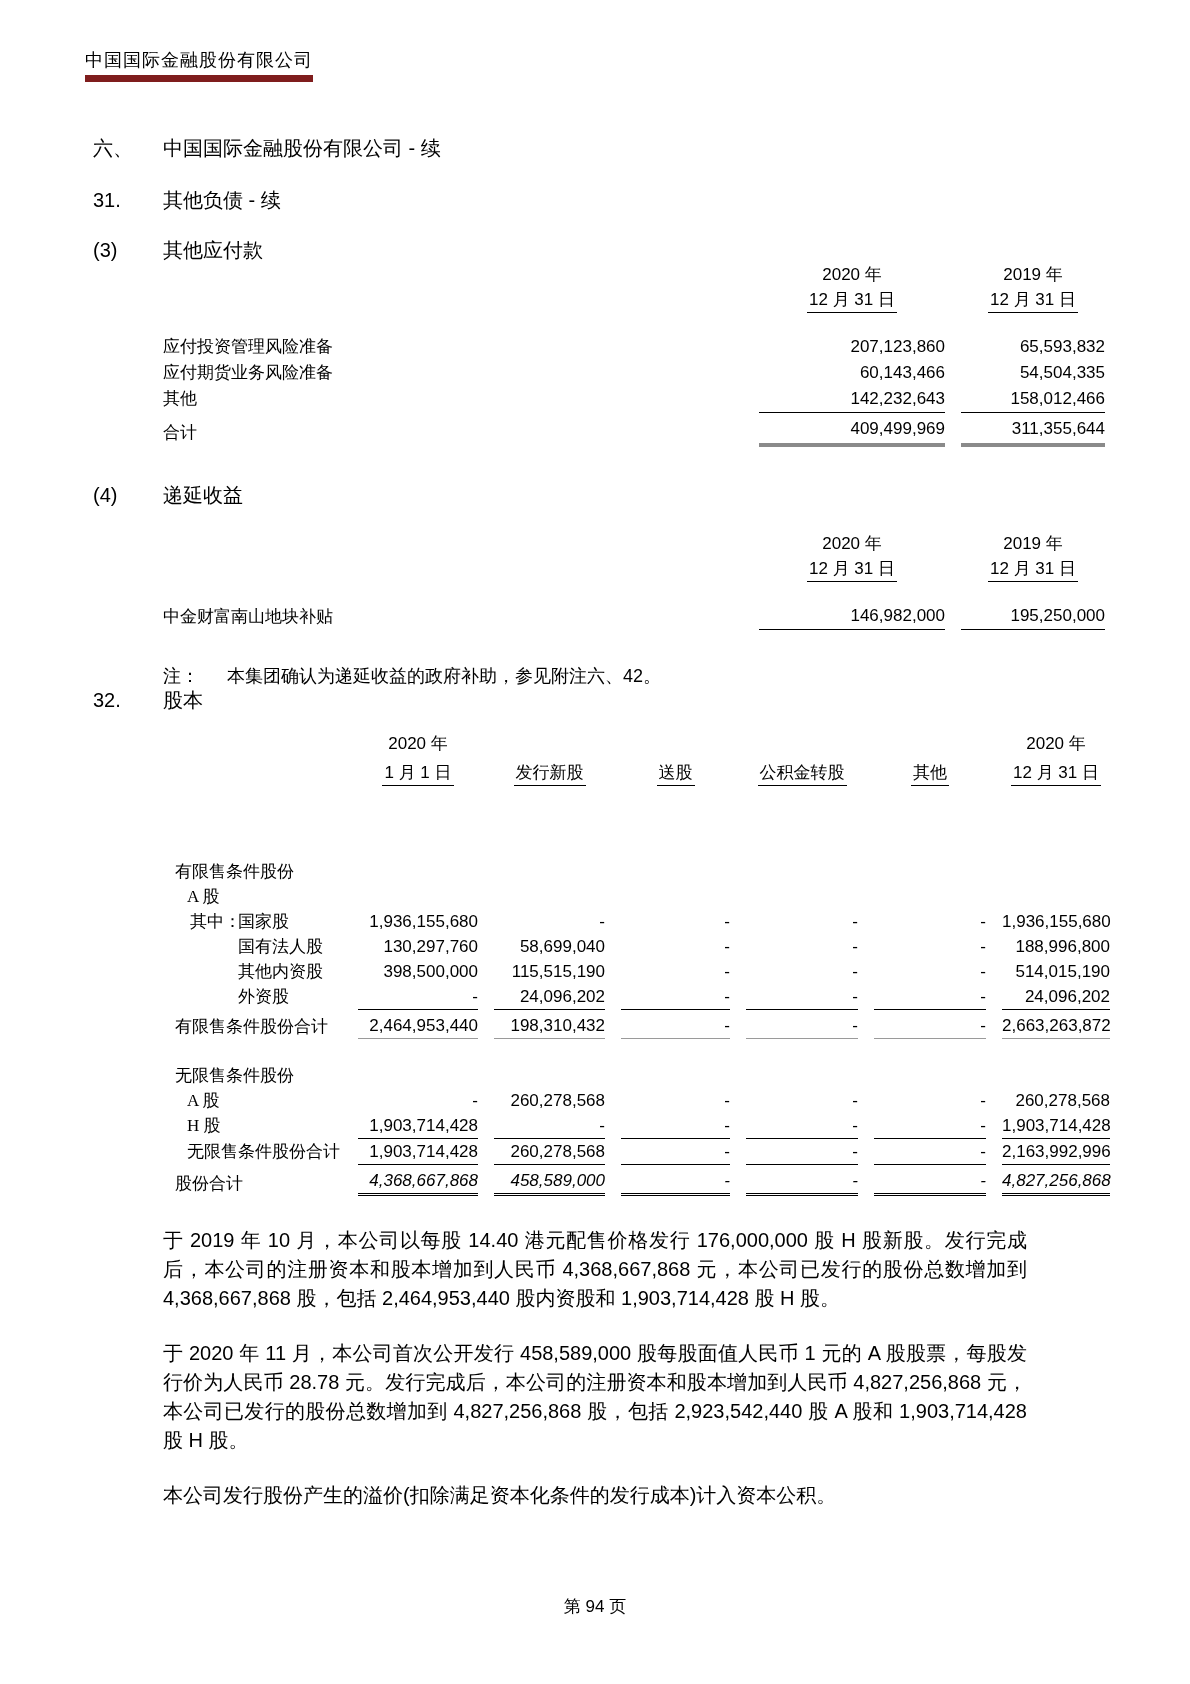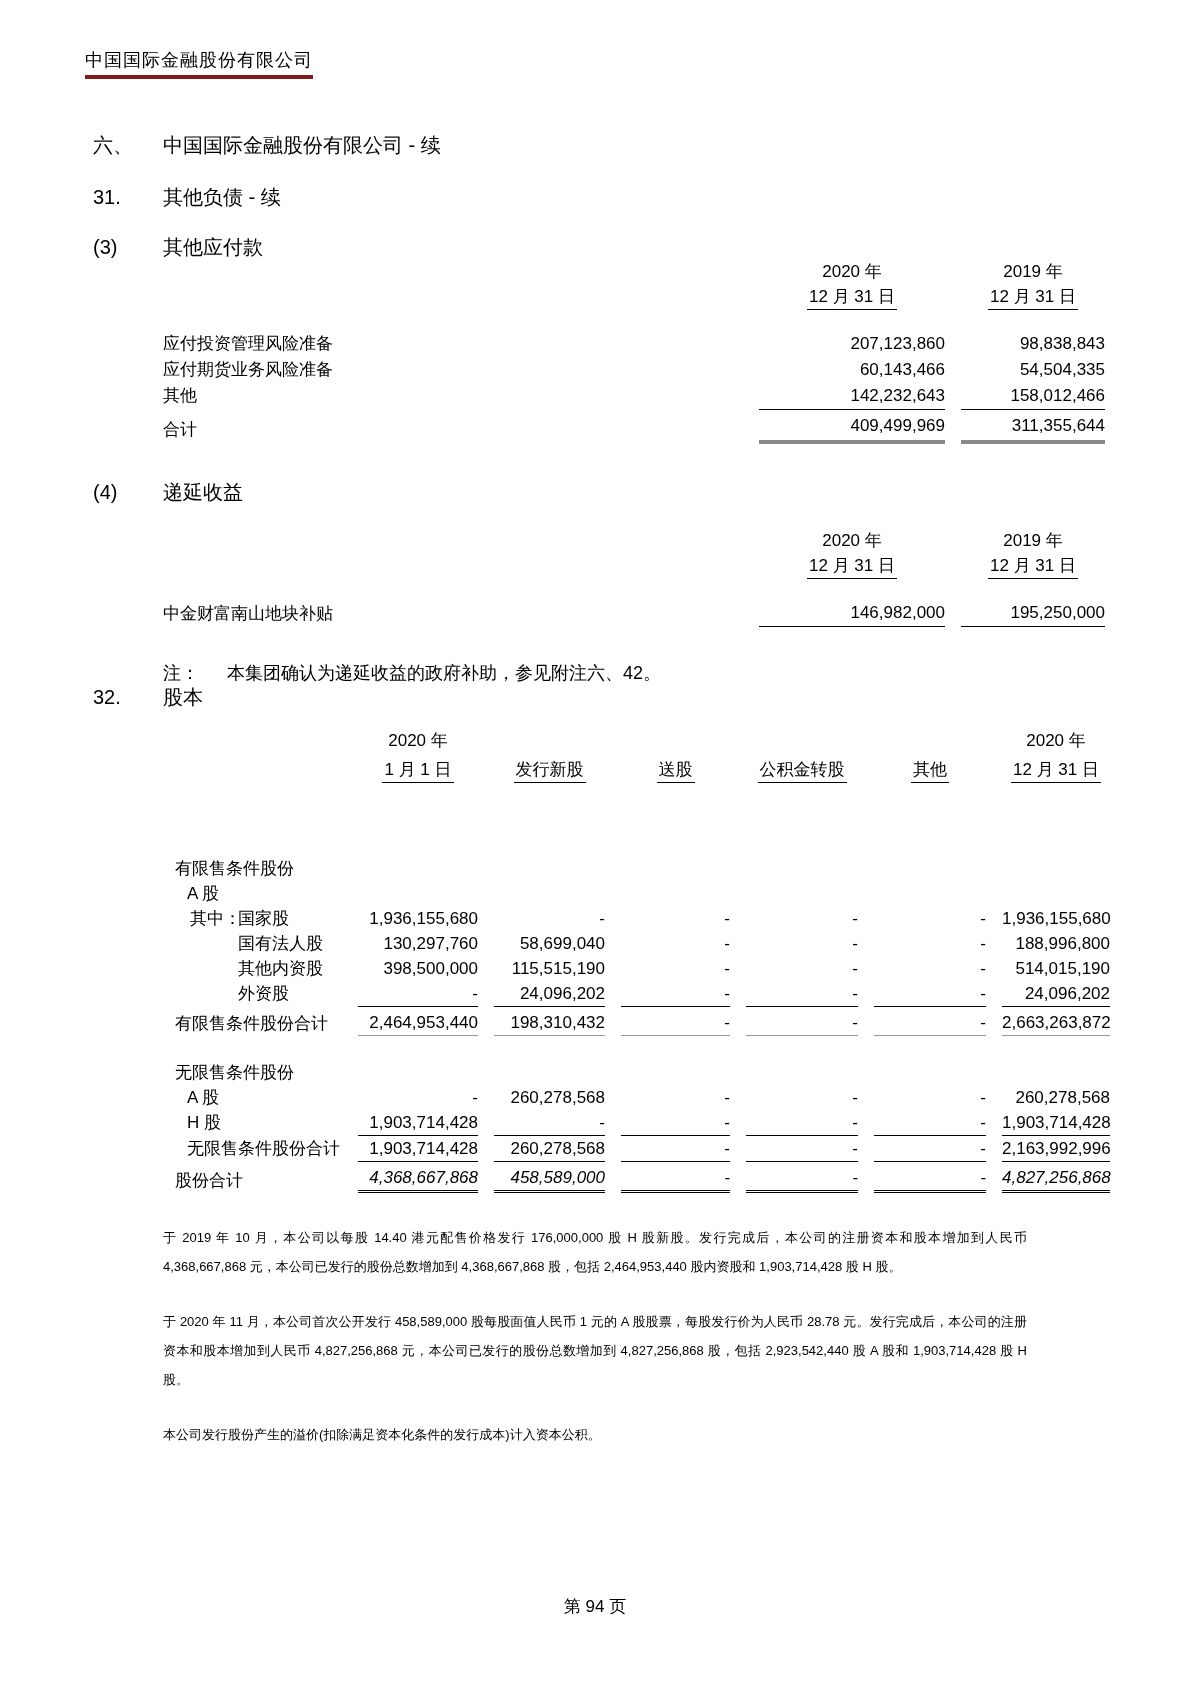--- a/index.html
+++ b/index.html
@@ -11,21 +11,21 @@
     color:#000;
     font-family:"Liberation Sans","DejaVu Sans",sans-serif;
     box-sizing:border-box;
     padding:48px 85px 0 85px;
     overflow:hidden;
   }
   .company{
     display:inline-block;
     font-size:18px;
     letter-spacing:1px;
-    border-bottom:4px solid #7f1d1d;
+    border-bottom:7px solid #7f1d1d;
     padding-bottom:3px;
   }
   .sec{display:flex;margin-left:8px;font-size:20px;line-height:24px;}
   .sec .n{width:70px;flex:none;}
   .sec.s6{margin-top:54px;}
   .sec.s31{margin-top:28px;}
   .sec.i3{margin-top:26px;}
   .sec.i4{margin-top:36px;}
   .sec.s32{}
 
@@ -49,34 +49,34 @@
   .t12.dtable{margin-top:24px;}
 
   
   .t3{width:975px;margin-left:66px;margin-top:20px;}
   .t3 td{height:25px;line-height:25px;font-size:17px;}
   .t3 tr.hdr1 td{height:24px;line-height:24px;}
   .t3 tr.hdr2 td{height:29px;}
   .t3 tr.biggap td{height:74px;}
   .t3 tr.smallgap td{height:24px;}
   .t3 .i0{padding-left:8px;}
-  .t3 .i1{padding-left:20px;}
+  .t3 .i1{padding-left:20px;font-family:Liberation Serif, serif;}
   .t3 .i2{padding-left:71px;}
   .t3 .iw{padding-left:23px;}
   .t3 .prefix{display:inline-block;width:48px;}
   .t3 tr.g1total td{height:28px;}
   .t3 .g1t{border-top:1px solid #000;border-bottom:1px solid #9a9a9a;}
   .t3 .g2t{border-top:1px solid #000;}
   .t3 tr.grand td{height:28px;}
   .t3 .gdt{border-top:1px solid #000;border-bottom:3px double #000;font-style:italic;}
 
   .note{display:flex;margin:34px 0 0 78px;font-size:18px;line-height:24px;}
   .note .n{width:64px;flex:none;}
 
-  .para{margin:26px 0 0 78px;width:864px;font-size:13px;line-height:29px;text-align:justify;}
+  .para{margin:26px 0 0 78px;width:864px;font-size:20px;line-height:29px;text-align:justify;}
   .para.first{margin-top:30px;}
 
   .footer{position:absolute;left:0;right:0;bottom:66px;text-align:center;font-size:17px;}
 </style>
 </head>
 <body>
 
 <div class="page">
 
   <div class="company">中国国际金融股份有限公司</div>
@@ -116,21 +116,21 @@
       </td>
     </tr>
     <tr class="gap">
           <td></td>
           <td></td>
           <td></td>
         </tr>
     <tr class="data">
       <td class="lbl">应付投资管理风险准备</td>
       <td class="numc">207,123,860</td>
-      <td class="numc">98,838,843</td>
+      <td class="numc">65,593,832</td>
     </tr>
     <tr class="data">
       <td class="lbl">应付期货业务风险准备</td>
       <td class="numc">60,143,466</td>
       <td class="numc">54,504,335</td>
     </tr>
     <tr class="data">
       <td class="lbl">其他</td>
       <td class="numc">142,232,643</td>
       <td class="numc">158,012,466</td>

